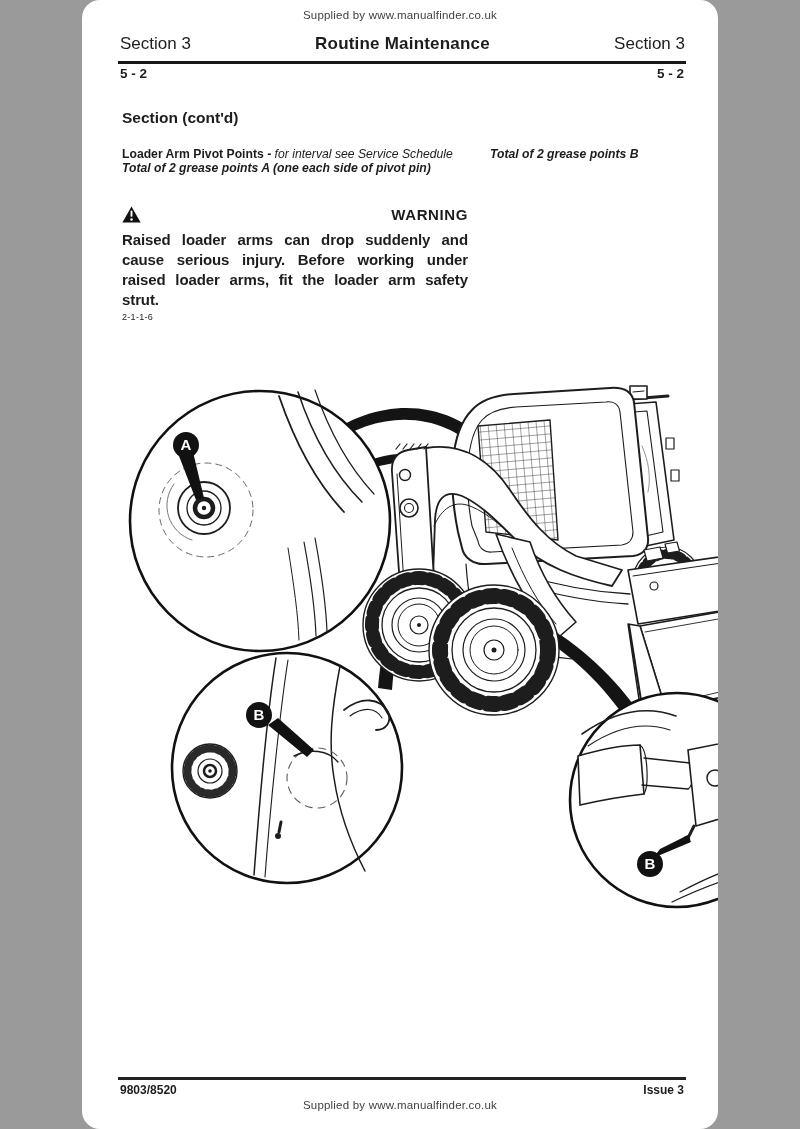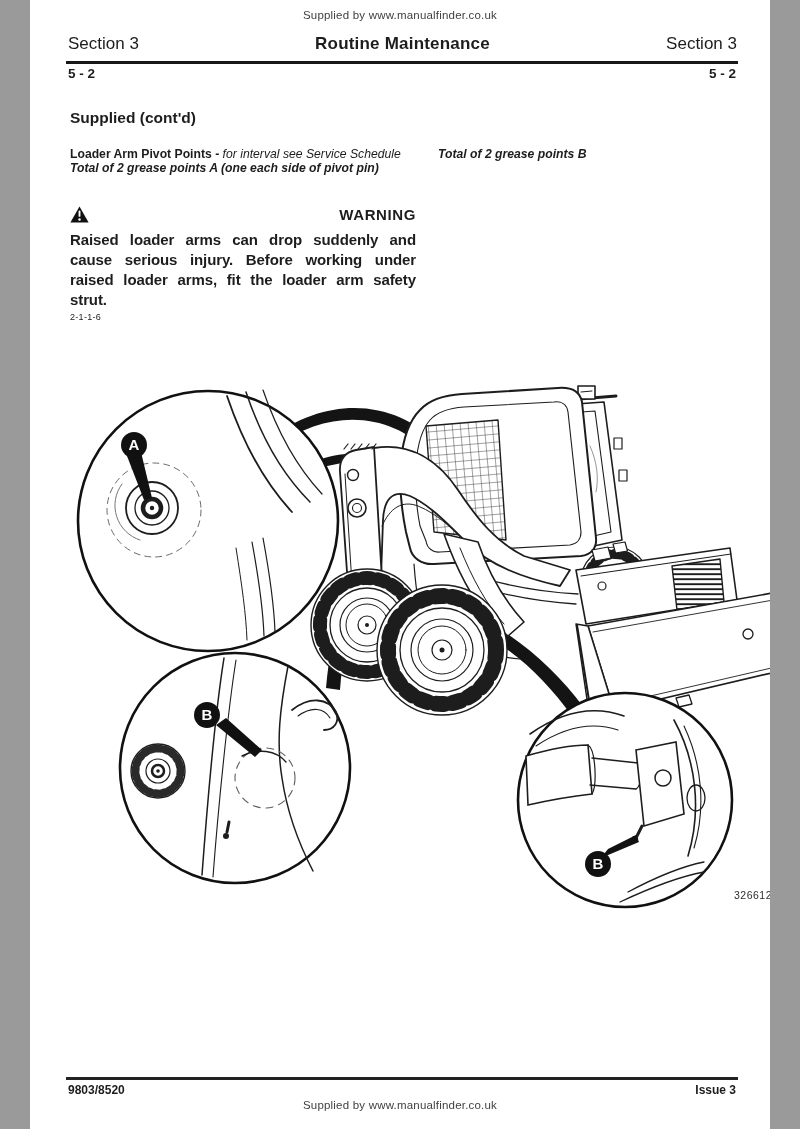--- a/index.html
+++ b/index.html
@@ -1,20 +1,21 @@
 <!DOCTYPE html>
 <html><head>
 <meta charset="utf-8">
 <style>
   html,body{margin:0;padding:0;background:#9a9a9a;}
   .page{
-    position:relative;width:740px;height:1129px;margin:0 auto;
+    position:relative;width:636px;height:1129px;margin:0 auto;
     background:#ffffff;overflow:hidden;
     font-family:"Liberation Sans","DejaVu Sans",sans-serif;
     color:#1d1d1d;
+    border-radius:18px;
   }
   .supplied{position:absolute;left:0;right:0;text-align:center;font-size:11.5px;color:#414141;letter-spacing:.2px;}
   .supplied.top{top:9px;}
   .supplied.bottom{top:1099px;}
   .runhead{position:absolute;top:34px;left:38px;right:33px;display:flex;justify-content:space-between;align-items:flex-start;}
   .runhead .sec{font-size:17px;}
   .runhead .title{font-size:17px;font-weight:bold;letter-spacing:.2px;}
   .rule-top{position:absolute;top:61px;left:36px;right:32px;height:3px;background:#181818;}
   .pagenums{position:absolute;top:66px;left:38px;right:34px;display:flex;justify-content:space-between;font-size:13.5px;font-weight:bold;text-align:center;}
   .heading{position:absolute;top:109px;left:40px;font-size:15.5px;font-weight:bold;}
@@ -50,21 +51,21 @@
     <span class="sec">Section 3</span>
     <span class="title">Routine Maintenance</span>
     <span class="sec">Section 3</span>
   </div>
   <div class="rule-top"></div>
   <div class="pagenums">
     <span>5 - 2</span>
     <span>5 - 2</span>
   </div>
 
-  <div class="heading">Supplied (cont'd)</div>
+  <div class="heading">Section (cont'd)</div>
 
   <div class="col left">
     <div class="row1">
       <b>Loader Arm Pivot Points</b><b> - </b><i>for interval see Service Schedule</i>
     </div>
     <div class="row2">Total of 2 grease points A (one each side of pivot pin)</div>
   </div>
 
   <div class="col right">
     <div class="row2">Total of 2 grease points B</div>

